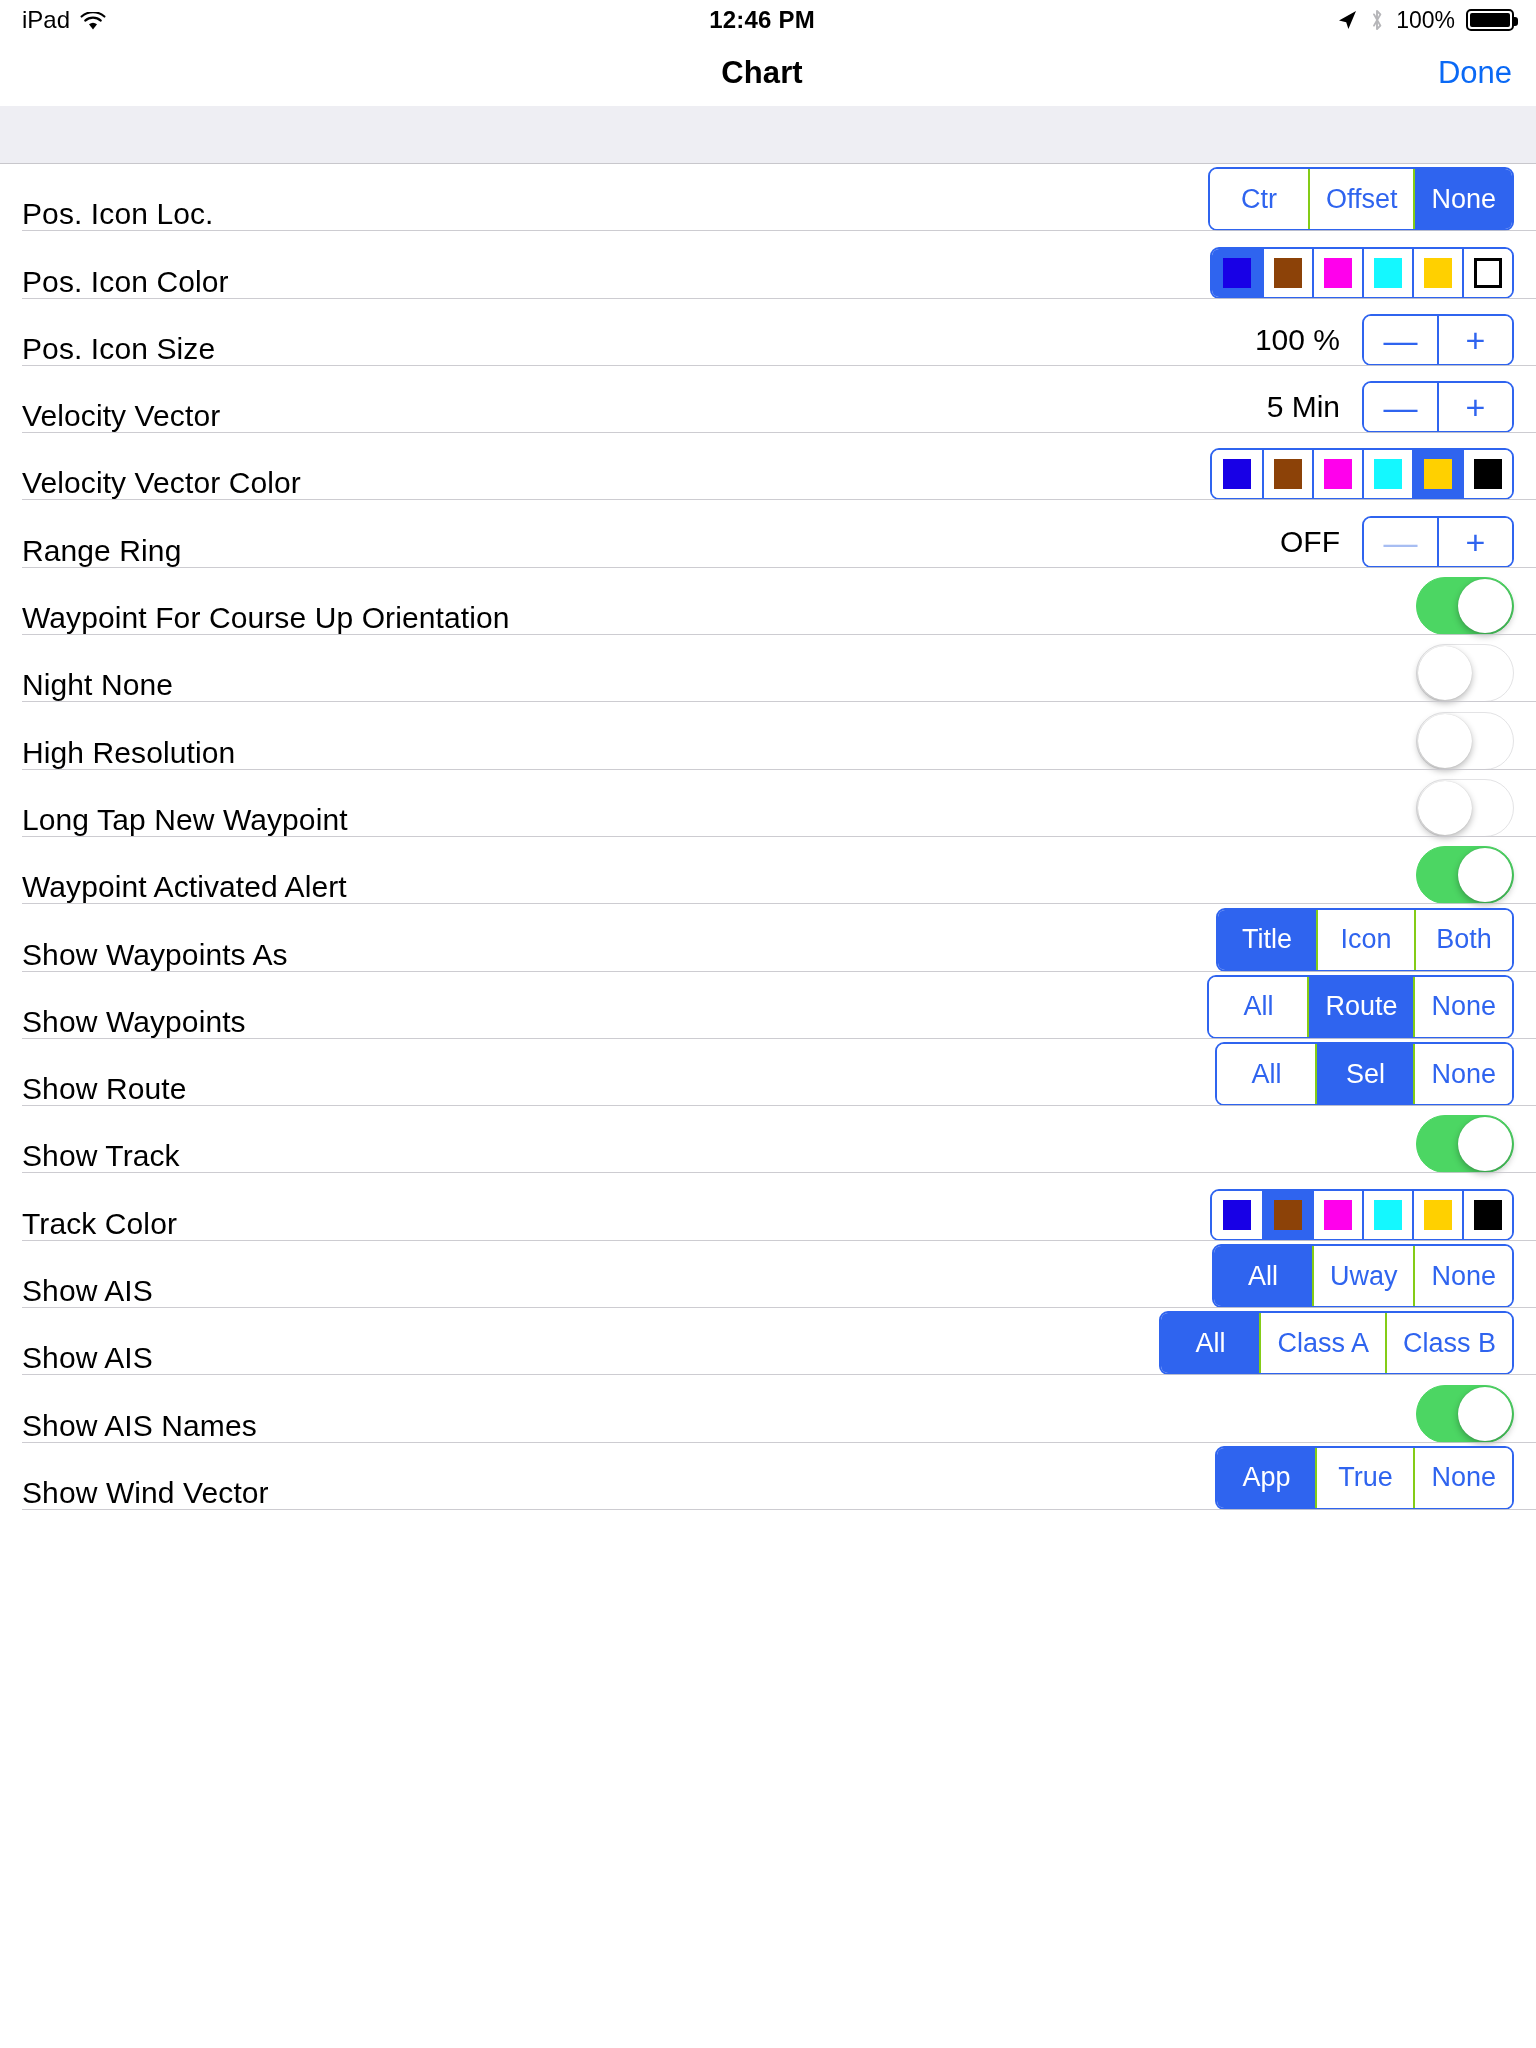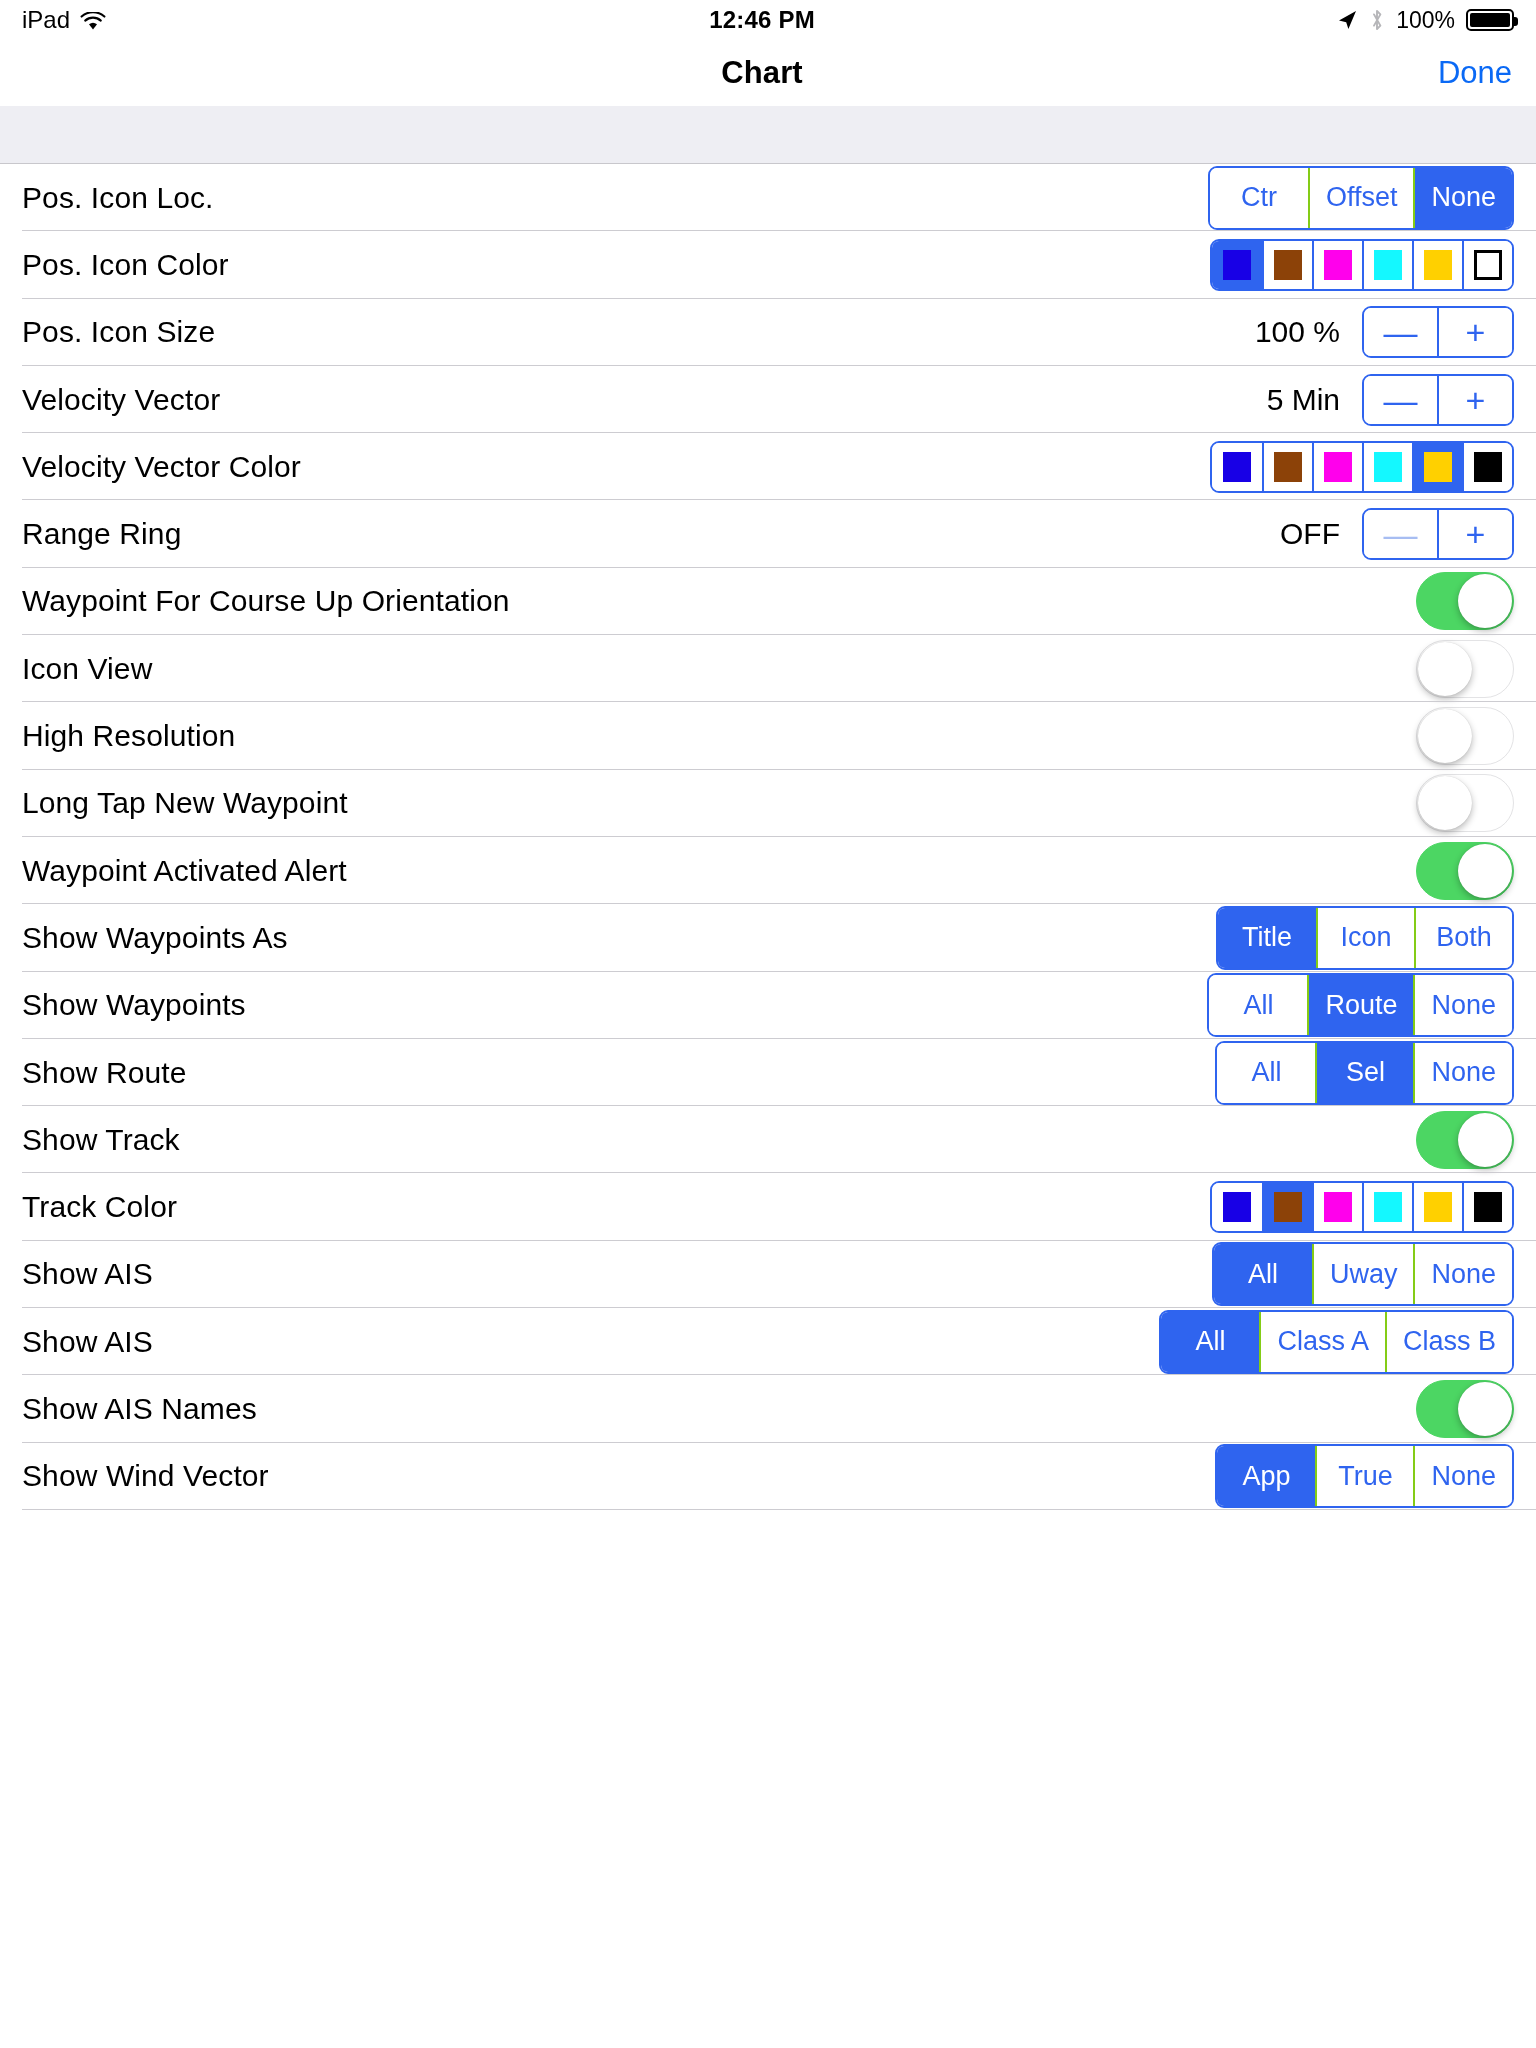--- a/index.html
+++ b/index.html
@@ -94,21 +94,21 @@
     background: #eeeef3;
     border-bottom: 1px solid #c8c7cc;
   }
 
   
   .table { background: #fff; }
   .row {
     position: relative;
     height: 67.3px;
     display: flex;
-    align-items: center;
+    align-items: flex-end;
     padding-left: 22px;
     padding-right: 22px;
   }
   .row::after {
     content: "";
     position: absolute;
     left: 22px; right: 0; bottom: 0;
     height: 1px;
     background: #c8c7cc;
     transform: scaleY(.9);
@@ -368,21 +368,21 @@
     </div>
     <div class="row">
       <div class="row-label">Waypoint For Course Up Orientation</div>
       <div class="row-ctl">
         <div class="switch on">
           <div class="knob"></div>
         </div>
       </div>
     </div>
     <div class="row">
-      <div class="row-label">Icon View</div>
+      <div class="row-label">Night None</div>
       <div class="row-ctl">
         <div class="switch">
           <div class="knob"></div>
         </div>
       </div>
     </div>
     <div class="row">
       <div class="row-label">High Resolution</div>
       <div class="row-ctl">
         <div class="switch">

